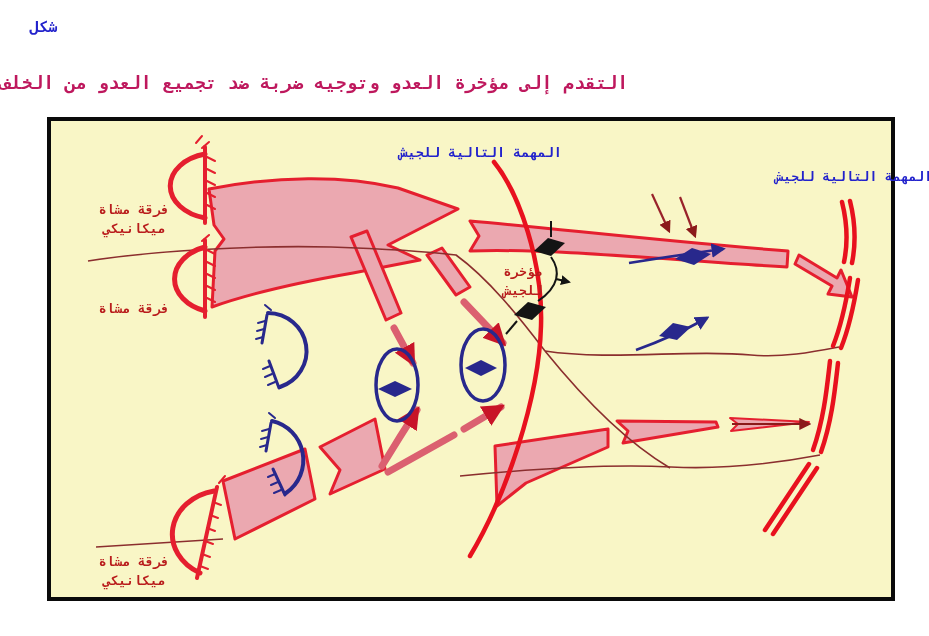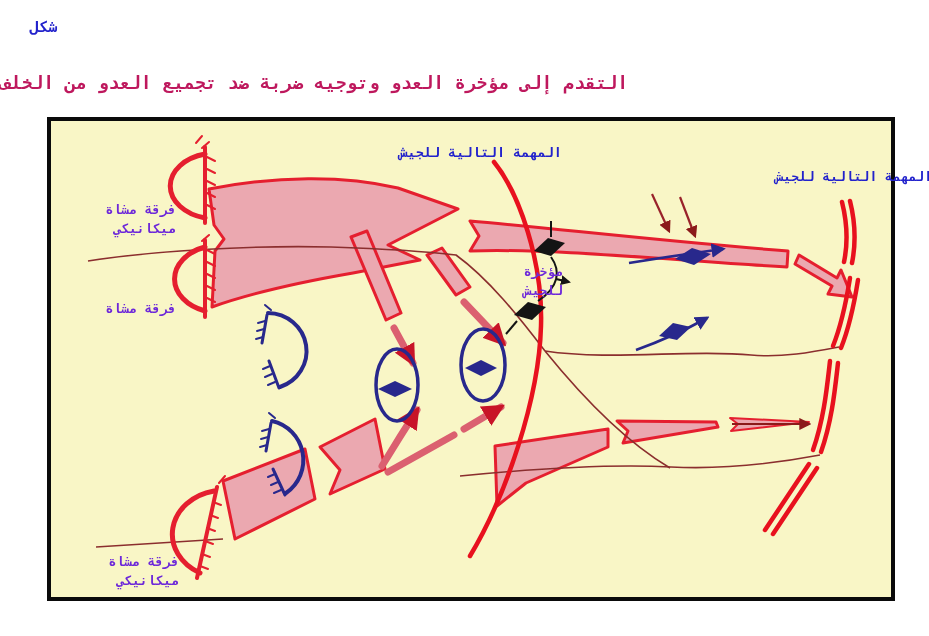--- a/index.html
+++ b/index.html
@@ -5,22 +5,22 @@
   html,body{margin:0;padding:0;background:#ffffff;}
   .page{position:relative;width:929px;height:636px;background:#ffffff;overflow:hidden;
         font-family:Liberation Mono, monospace;}
   .fig-label{position:absolute;left:30px;top:18px;color:#2222CC;font-weight:bold;
              font-size:15px;direction:rtl;}
   .title{position:absolute;left:0;right:0;top:72px;text-align:left;color:#be185d;
          font-weight:bold;font-size:18px;direction:rtl;}
   .diagram-box{position:absolute;left:47px;top:117px;width:840px;height:476px;
                border:4px solid #0a0a0a;background:#F9F6C6;}
   .diagram-box svg{position:absolute;left:0;top:0;}
-  .lbl{position:absolute;font-weight:bold;color:#6d28d9;font-size:13px;line-height:19px;
-       direction:rtl;white-space:nowrap;}
+  .lbl{position:absolute;font-weight:bold;color:#b91c1c;font-size:13px;line-height:19px;
+       text-align:center;direction:rtl;white-space:nowrap;}
   .lbl-blue{position:absolute;font-weight:bold;color:#2222CC;font-size:13.5px;
             text-align:center;direction:rtl;white-space:nowrap;}
 </style>
 </head>
 <body>
 
 <div class="page">
 
   <div class="fig-label">شكل</div>
   <div class="title">التقدم إلى مؤخرة العدو وتوجيه ضربة ضد تجميع العدو من الخلف</div>

